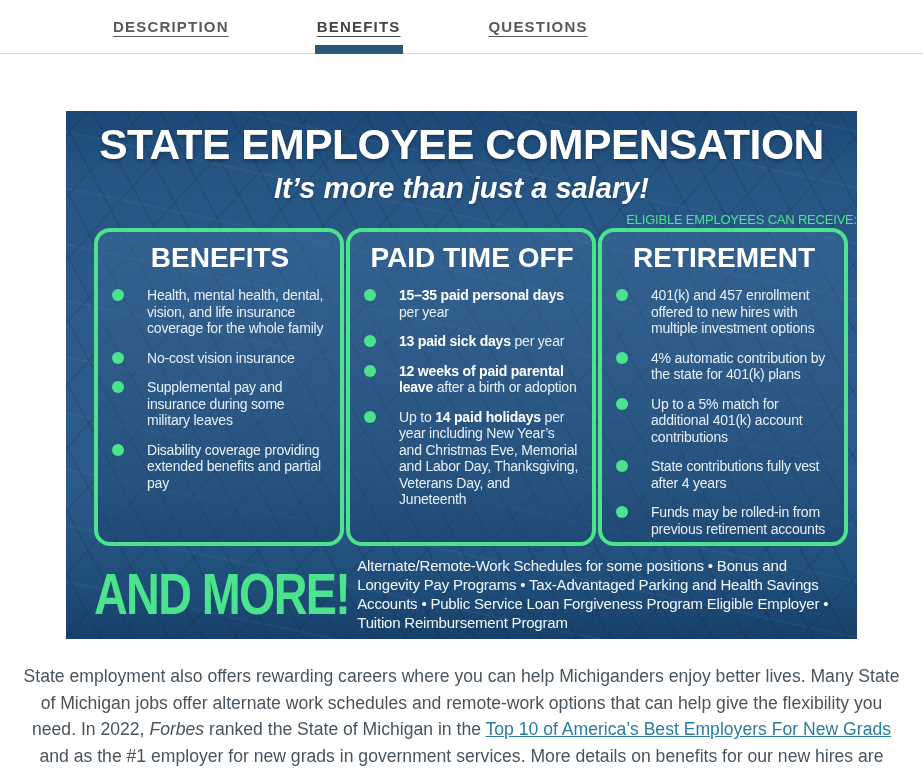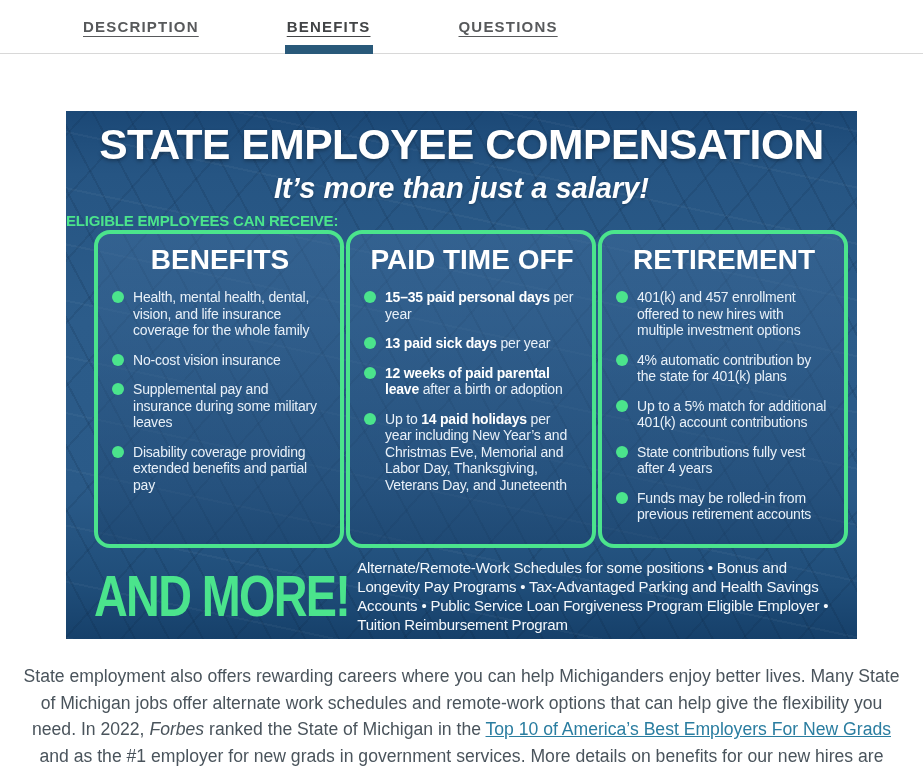--- a/index.html
+++ b/index.html
@@ -1,20 +1,20 @@
 <!DOCTYPE html>
 <html style="--accent-green: #4be48c; --infographic-blue: #2a5a87; --box-blue: #2d5881; --active-tab-bar: #29597a; --link-teal: #2a7da0; --body-text: #4a545c; --tab-text: #57595b;"><head>
 <meta charset="utf-8">
 <style>
   * { margin:0; padding:0; box-sizing:border-box; }
   html,body { width:923px; height:774px; overflow:hidden; background:#fff;
               font-family:"Liberation Sans", sans-serif; }
 
   
-  .tabbar { height:54px; display:flex; align-items:center; padding-left:83px;
+  .tabbar { height:54px; display:flex; align-items:center; padding-left:113px;
             gap:88px; border-bottom:1px solid #d8d8d8; background:#fff; }
   .tab { position:relative; height:100%; display:flex; align-items:center; cursor:pointer; }
   .tab span { font-size:15px; font-weight:700; letter-spacing:1.2px; color:#57595b;
               text-decoration:underline; text-underline-offset:4px; }
   .tab.active span { color:#424446; }
   .tab.active::after { content:""; position:absolute; left:-2px; right:-2px; bottom:-1px;
                        height:9px; background:var(--active-tab-bar, #29597a); }
 
   
   .figure { position:relative; width:791px; height:528px; margin:57px auto 14px;
@@ -26,31 +26,31 @@
         repeating-linear-gradient(62deg,  rgba(9,30,56,.14) 0 2px, transparent 2px 30px),
         repeating-linear-gradient(-48deg, rgba(9,30,56,.12) 0 2px, transparent 2px 42px),
         repeating-linear-gradient(12deg,  rgba(255,255,255,.035) 0 2px, transparent 2px 55px); }
   .figure > * { position:relative; }
 
   .fig-title { margin-top:9px; text-align:center; color:#fff; font-size:43px;
                font-weight:800; letter-spacing:-0.5px; transform:scaleX(.99);
                text-shadow:0 2px 4px rgba(0,0,0,.3); white-space:nowrap; }
   .fig-subtitle { text-align:center; color:#fdfeff; font-size:29px; font-style:italic;
                   font-weight:600; margin-top:3px; text-shadow:0 1px 3px rgba(0,0,0,.25); }
-  .fig-eligible { text-align:left; color:var(--accent-green,#4be48c); font-size:15px;
-                  font-weight:700; margin-top:7px; letter-spacing:-0.2px; }
+  .fig-eligible { text-align:right; color:var(--accent-green,#4be48c); font-size:13px;
+                  font-weight:400; margin-top:7px; letter-spacing:-0.2px; }
 
   .columns { display:flex; gap:2px; margin:1px 9px 0 28px; height:318px; }
   .box { flex:1; border:4px solid var(--accent-green,#4be48c); border-radius:16px;
          background:linear-gradient(180deg, rgba(64,109,156,.45), rgba(26,64,105,.48));
          padding:4px 10px 8px 12px; }
   .box h2 { text-align:center; color:#fff; font-size:28px; font-weight:800;
             margin:6px 0 13px; }
   .box ul { list-style:none; display:flex; flex-direction:column; gap:13px; padding:0 2px; }
-  .box li { display:flex; gap:9px; align-items:flex-start; color:#e8f0f8;
+  .box li { display:flex; gap:23px; align-items:flex-start; color:#e8f0f8;
             font-size:14px; line-height:16.5px; letter-spacing:-0.2px; }
   .box li strong { color:#fff; font-weight:700; }
   .dot { flex:0 0 auto; width:12px; height:12px; border-radius:50%;
          background:var(--accent-green,#4be48c); margin-top:2px; }
 
   .andmore { display:flex; align-items:center; margin:10px 10px 0 28px; }
   .andmore-label { color:var(--accent-green,#4be48c); font-size:57px; font-weight:800;
                    letter-spacing:-2px; line-height:1; white-space:nowrap;
                    transform:scaleX(.82); transform-origin:left center; }
   .andmore-text { color:#f4f8fc; font-size:15px; line-height:19px; width:505px;

